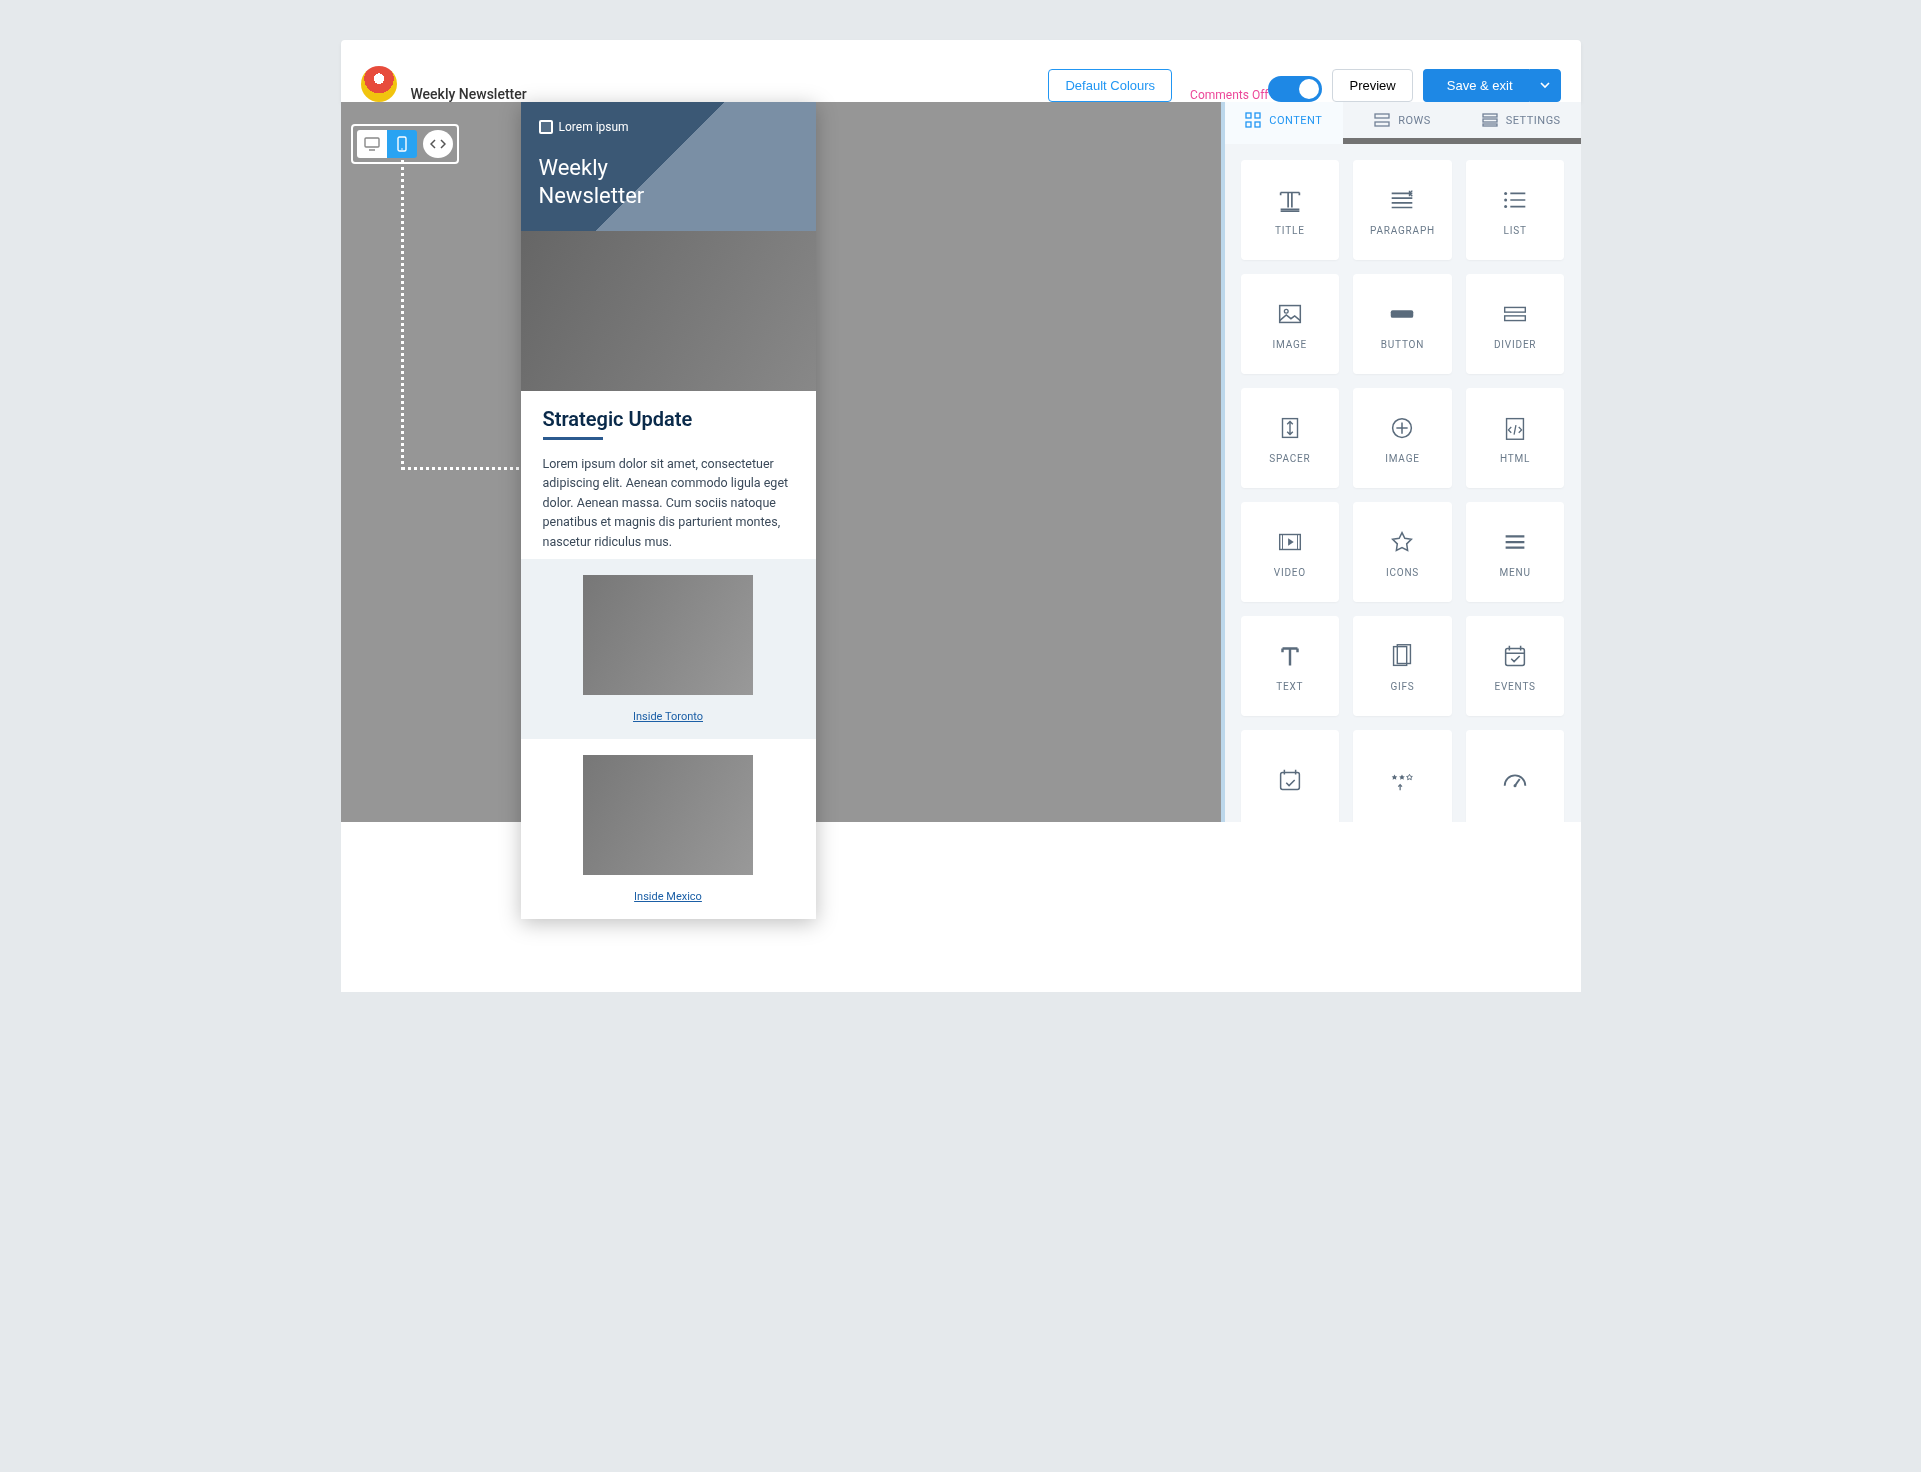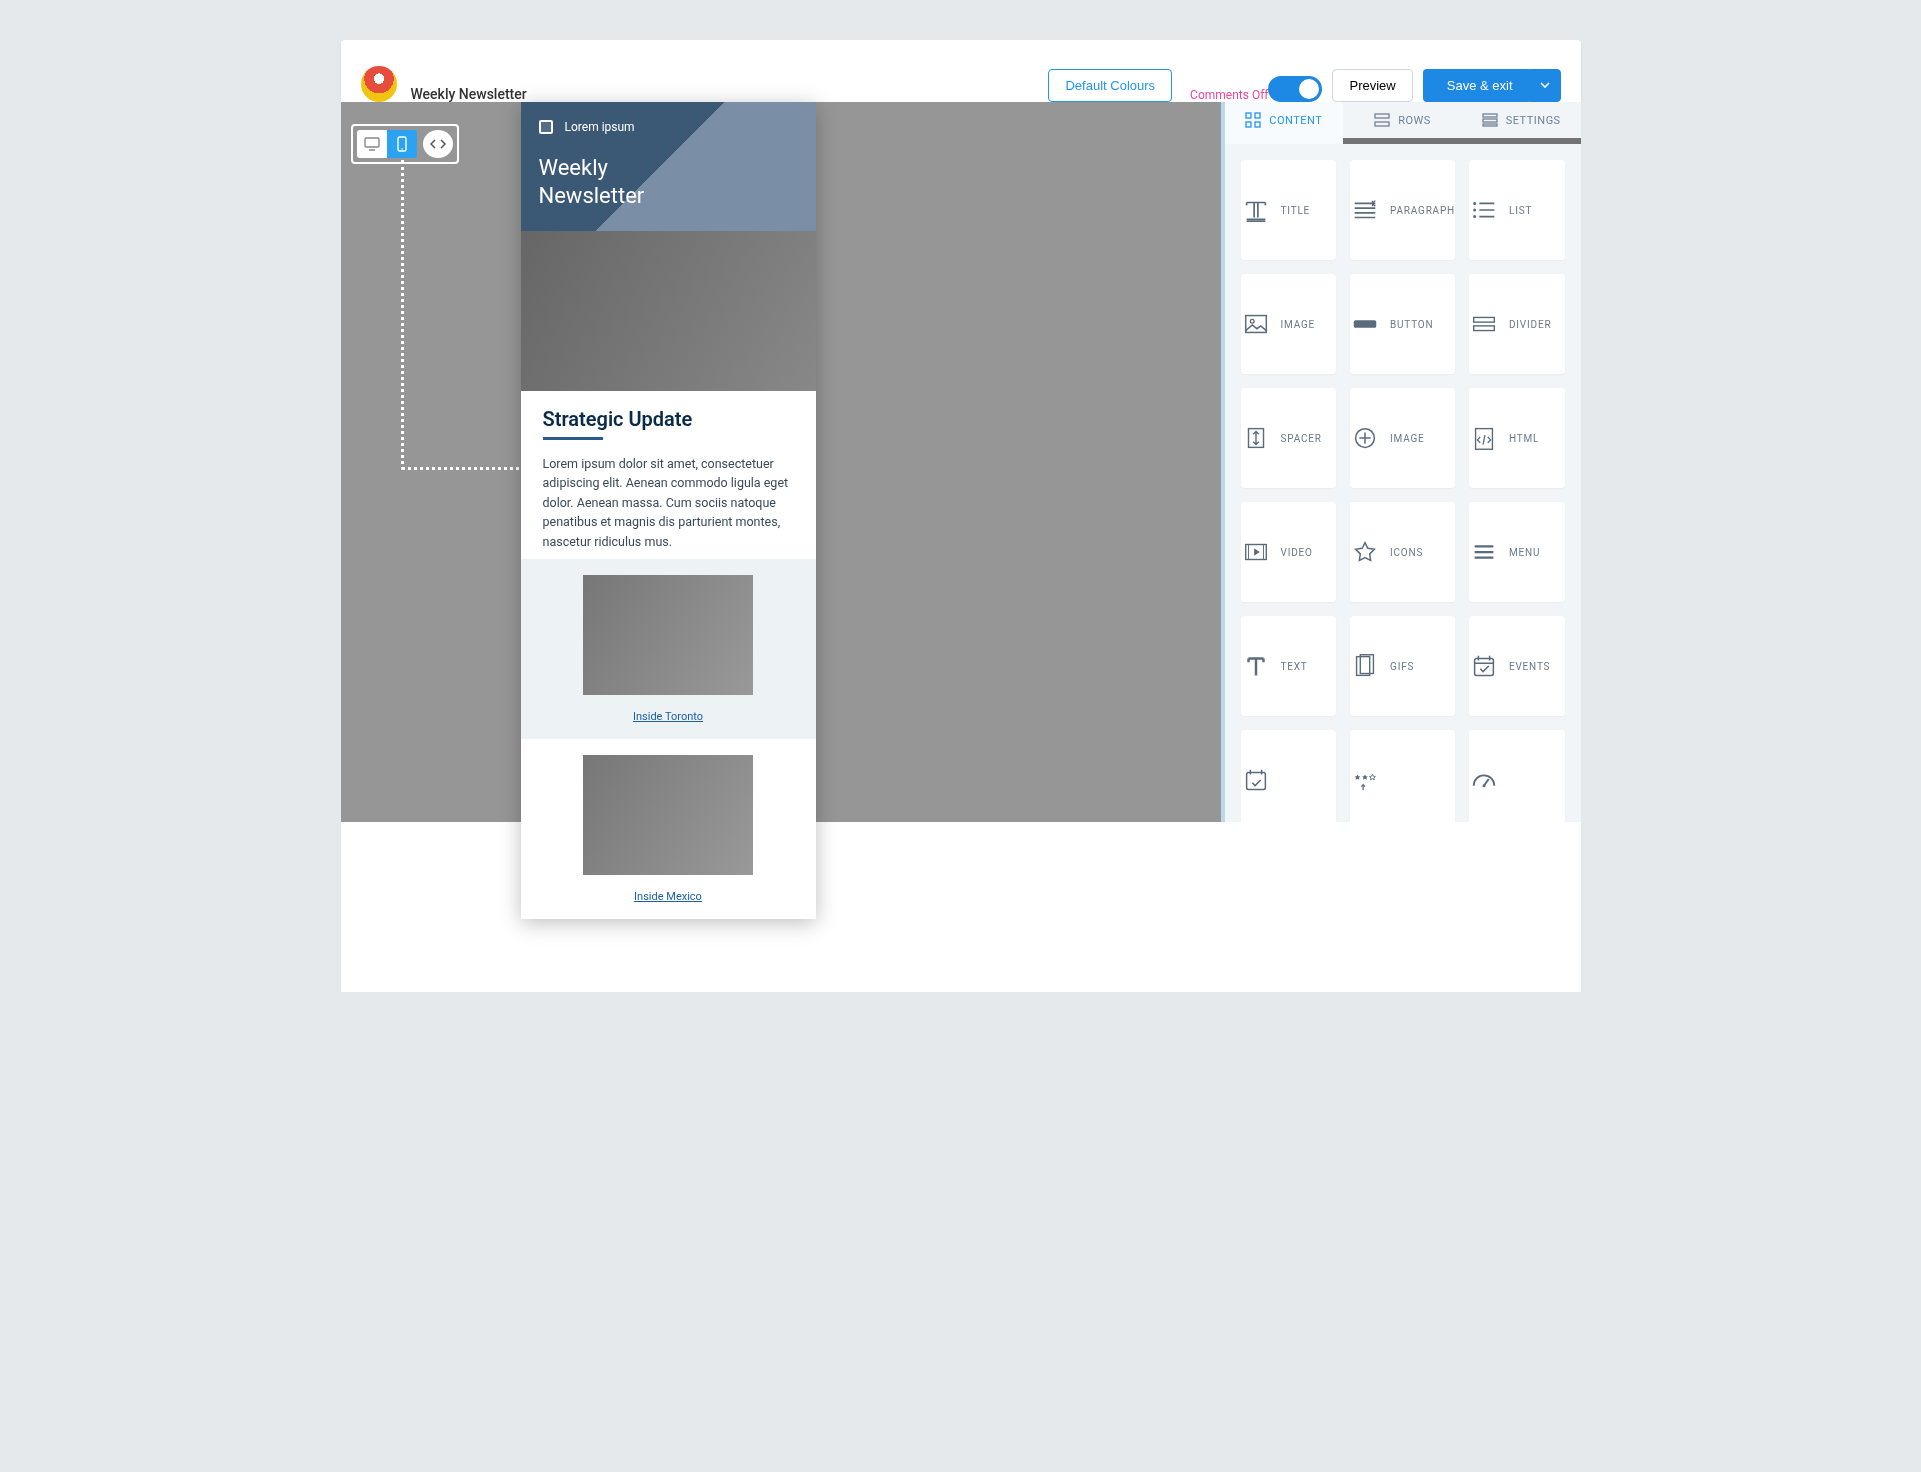--- a/index.html
+++ b/index.html
@@ -35,21 +35,21 @@
 .vs-circle { width: 30px; height: 28px; background: #fff; border-radius: 50%; margin-left: 6px; display: flex; align-items: center; justify-content: center; color: #555; cursor: pointer; font-size: 14px; }
 
 
 .arrow-path { position: absolute; left: 60px; top: 58px; width: 210px; height: 310px; border-left: 3px dotted #fff; border-bottom: 3px dotted #fff; }
 .arrow-head { position: absolute; right:-7px; bottom: -8px; width: 0; height: 0; border-top: 6px solid transparent; border-bottom: 6px solid transparent; border-left: 10px solid #fff; }
 
 
 .canvas { margin-left: 180px; width: 295px; background: #fff; display: flex; flex-direction: column; box-shadow: 0 4px 20px rgba(0,0,0,.25); position: relative; z-index: 2; }
 
 .email-hero { background: linear-gradient(135deg, #3b5875 0 48%, #7a8fa5 48% 100%); color:#fff; padding: 18px 18px 22px; }
-.brand-row { display: flex; align-items: flex-start; gap: 12px; font-size: 12px; margin-bottom: 20px;}
+.brand-row { display: flex; align-items: flex-start; gap: 6px; font-size: 12px; margin-bottom: 20px;}
 .brand-row .sq { width:14px; height:14px; background:#fff2; border:2px solid #fff; border-radius:2px; }
 .hero-title { font-size: 22px; font-weight: 400; line-height: 1.25; }
 
 .article-img { width: 100%; height: 160px; background: #777; display:block; position: relative;}
 .article-img::after{content:""; position:absolute; inset:0; background: linear-gradient(120deg,#555,#999); opacity:.5;}
 .article-pad { padding: 16px 22px 8px; }
 .article-h2 { color: #0a2a4a; font-size: 20px; font-weight: 600; margin-bottom: 6px; }
 .h2-underline { width: 60px; height: 3px; background: #2b5a8f; margin-bottom: 14px; }
 .article-body { font-size: 12.5px; color: #3b4a5a; line-height: 1.55; }
 
@@ -63,21 +63,21 @@
 .canvas { position: absolute; top: 0; }
 
 
 .side-panel { width: 360px; background: #f2f5f8; border-left: 4px solid #bcd7eb; display: flex; flex-direction: column; }
 .panel-tabs { display:flex; height: 44px; }
 .ptab { flex:1; display:flex; align-items:center; justify-content:center; gap:8px; font-size: 11px; letter-spacing: .5px; color:#718096; cursor:pointer; border-bottom: 6px solid #737373; }
 .ptab.active { background:#f7fbfe; color:#2196f3; border-bottom-color: transparent; }
 .ptab svg,.ptab .ico { width:16px; height:16px; }
 
 .tile-grid { padding: 16px; display:grid; grid-template-columns: repeat(3, 1fr); gap: 14px; overflow-y:auto;}
-.tile { background:#fff; border-radius: 4px; height: 100px; display:flex; flex-direction:row; align-items:center; justify-content:flex-start; gap: 10px; cursor: grab; box-shadow: 0 1px 2px rgba(0,0,0,.04); }
+.tile { background:#fff; border-radius: 4px; height: 100px; display:flex; flex-direction:column; align-items:center; justify-content:center; gap: 10px; cursor: grab; box-shadow: 0 1px 2px rgba(0,0,0,.04); }
 .tile-label { font-size: 10px; letter-spacing: .8px; color:#6a7a8a; }
 .tile-icon { width: 30px; height: 30px; color:#5a6b7c; display:flex; align-items:center; justify-content:center; }
 
 
 .below { background:#fff; height: 170px; }
 </style>
 </head>
 <body>
 
 <div class="app-frame">

